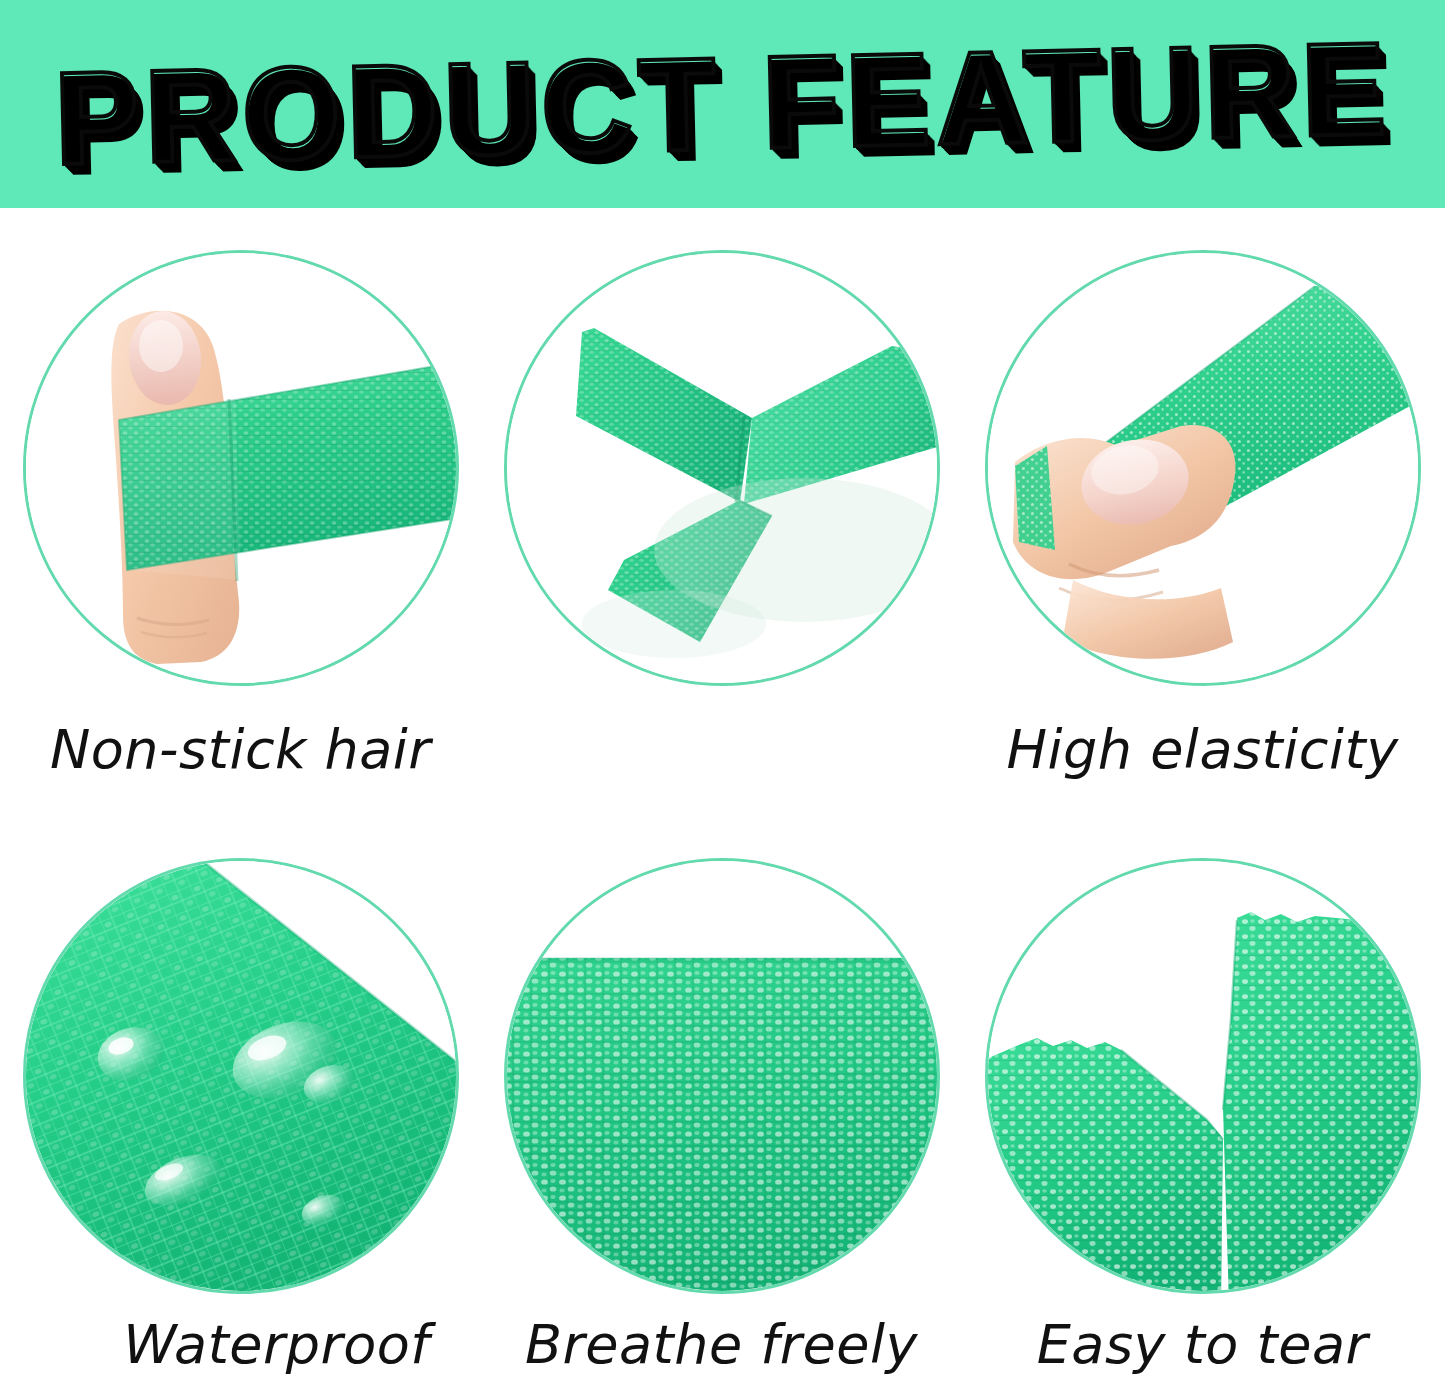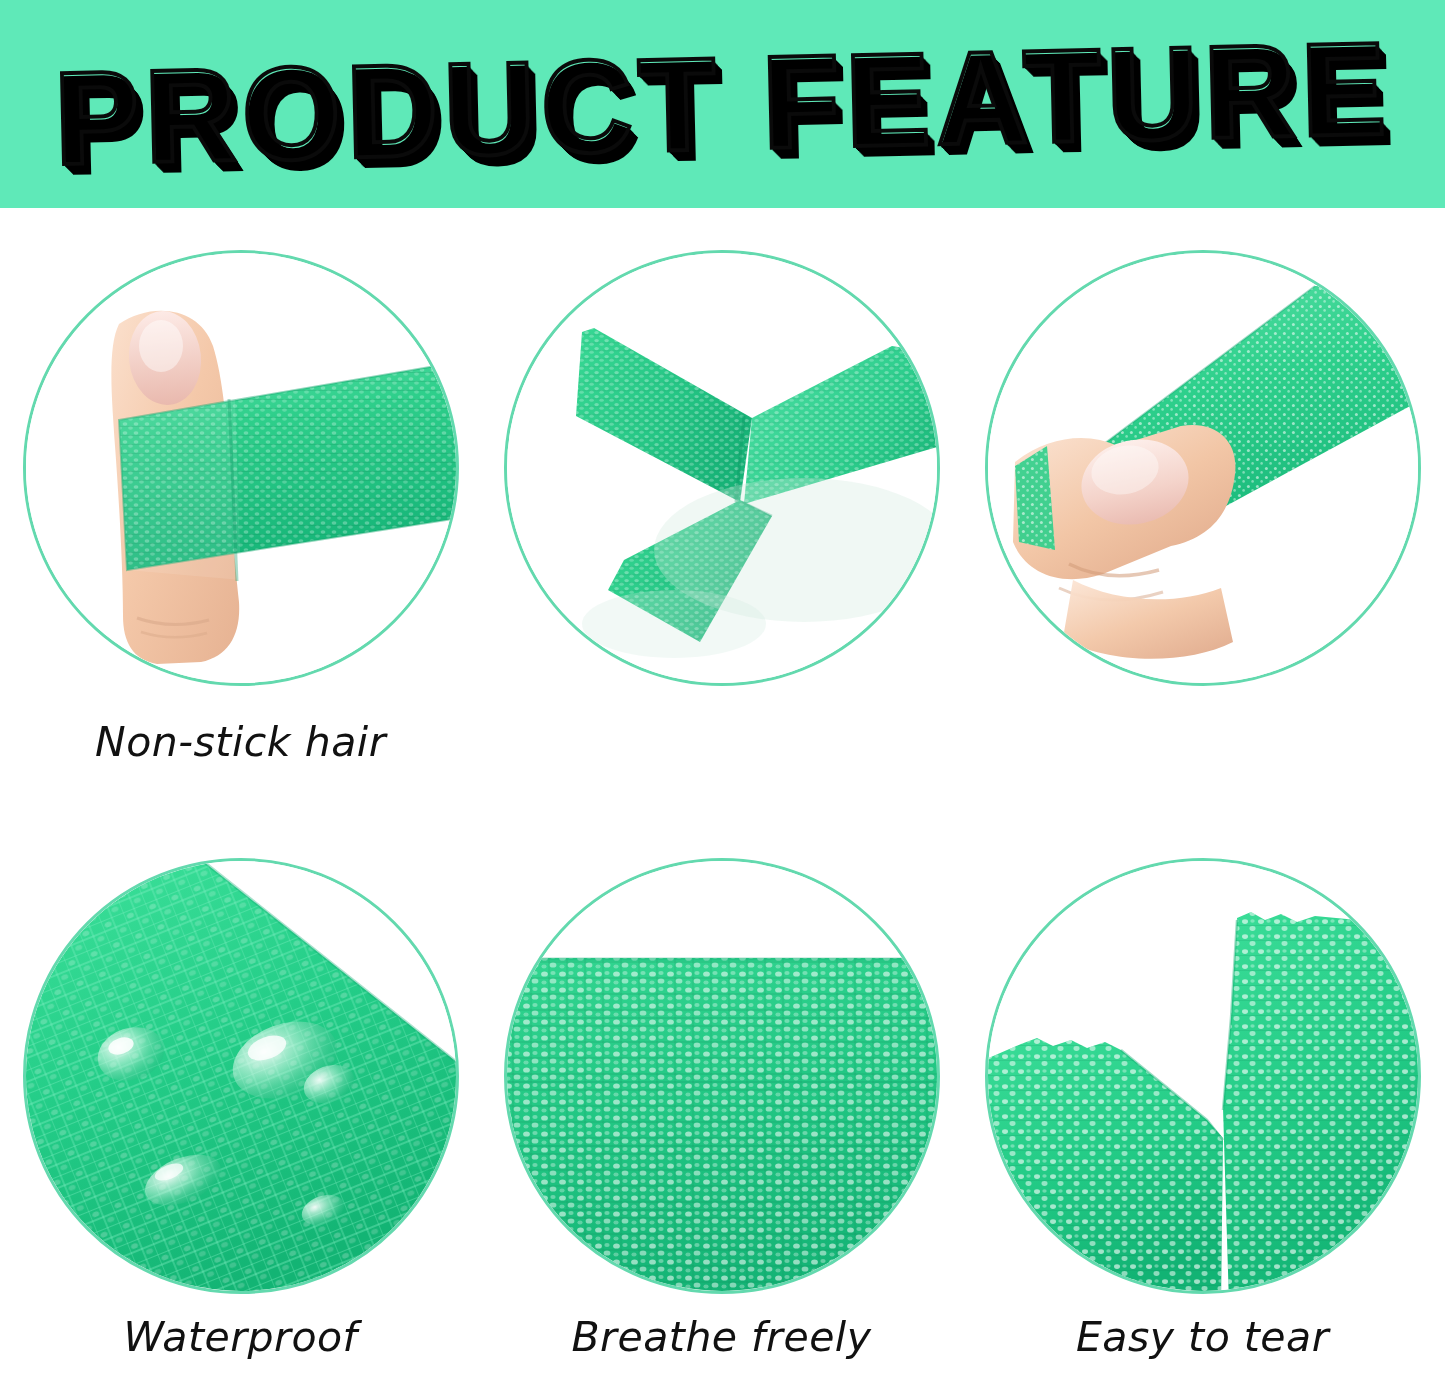--- a/index.html
+++ b/index.html
@@ -73,21 +73,21 @@
     box-sizing:border-box;
   }
   .circle-inner{position:absolute;inset:-3px;border-radius:50%;overflow:hidden;}
 
   
   .cap{
     position:absolute;left:0;width:100%;
     text-align:center;
     font-family:"DejaVu Sans",sans-serif;
     font-style:italic;
-    font-size:41px;
+    font-size:54px;
     font-weight:400;
     color:#111;
     letter-spacing:0.5px;
   }
   .row-1 .cap{top:468px;}
   .row-2 .cap{top:455px;}
 </style>
 </head>
 <body>
 
@@ -245,20 +245,21 @@
               <path d="M74 338 q46 22 104 4" stroke="#d19b79" stroke-width="3" fill="none" opacity="0.45"></path>
 
               <path d="M88 330 C130 352 190 356 236 338 L248 392 C200 416 120 414 78 388 Z" fill="url(#skinG3)" opacity="0.95"></path>
 
               <path d="M30 216 L62 196 L70 300 L34 292 Z" fill="#2ecf8b" opacity="0.9"></path>
               <path d="M30 216 L62 196 L70 300 L34 292 Z" fill="url(#knitP3)"></path>
             </svg>
           </div>
         </div>
       </div>
+      <div class="cap" style="color: rgb(17, 17, 17);">High elasticity</div>
     </div>
   </div>
 
   <div class="row row-2">
 
     <div class="cell cell-0">
       <div class="circle-wrap">
         <div class="circle" style="border-color: rgb(99, 217, 174);">
           <div class="circle-inner">
             <svg width="436" height="436" viewBox="0 0 436 436">
@@ -292,21 +293,21 @@
               <ellipse cx="262" cy="202" rx="54" ry="36" fill="url(#dropG)" transform="rotate(-20 262 202)"></ellipse>
               <ellipse cx="244" cy="190" rx="20" ry="11" fill="#ffffff" opacity="0.8" transform="rotate(-20 244 190)"></ellipse>
               <ellipse cx="306" cy="226" rx="26" ry="18" fill="url(#dropG)" transform="rotate(-20 306 226)"></ellipse>
               <ellipse cx="160" cy="322" rx="40" ry="22" fill="url(#dropG)" transform="rotate(-22 160 322)"></ellipse>
               <ellipse cx="146" cy="314" rx="15" ry="7" fill="#ffffff" opacity="0.7" transform="rotate(-22 146 314)"></ellipse>
               <ellipse cx="300" cy="352" rx="22" ry="14" fill="url(#dropG)" transform="rotate(-20 300 352)"></ellipse>
             </svg>
           </div>
         </div>
       </div>
-      <div class="cap" style="color: rgb(17, 17, 17);">Waterproof</div>
+      <div class="cap" style="color: rgb(17, 17, 17); padding-left: 36px;">Waterproof</div>
     </div>
 
     <div class="cell cell-2">
       <div class="circle-wrap">
         <div class="circle" style="border-color: rgb(99, 217, 174);">
           <div class="circle-inner">
             <svg width="436" height="436" viewBox="0 0 436 436">
               <defs>
                 <linearGradient id="bandG6" x1="0" y1="0" x2="0.3" y2="1">
                   <stop offset="0%" stop-color="#3bdd98"></stop>

